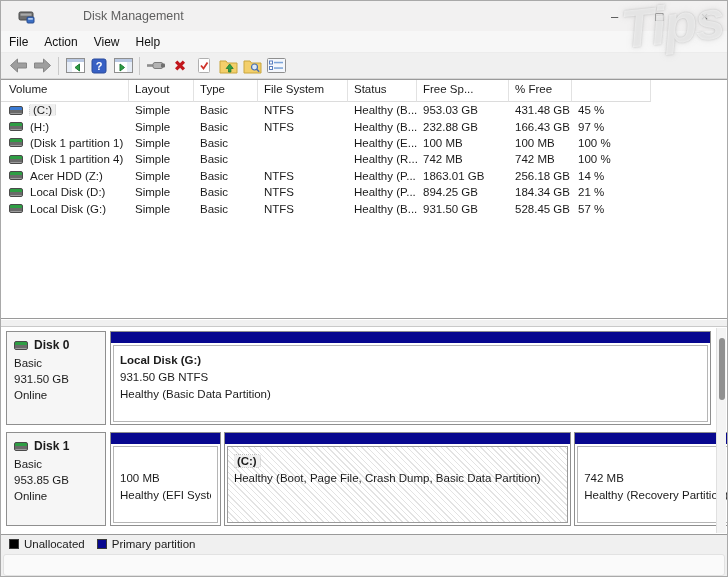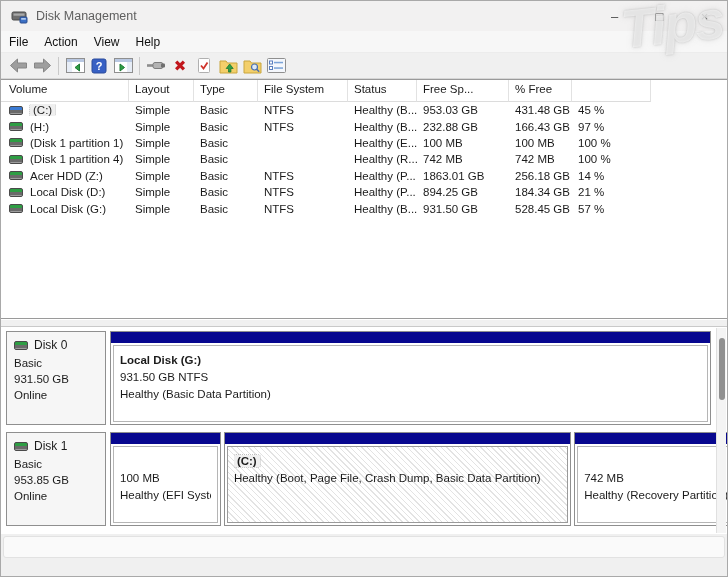--- a/index.html
+++ b/index.html
@@ -1,21 +1,21 @@
 <!DOCTYPE html>
 <html><head>
 <meta charset="utf-8">
 <style>
   * { margin:0; padding:0; box-sizing:border-box; }
   html,body { width:728px; height:577px; background:#e8e8e8; }
   body { font-family:"Liberation Sans","DejaVu Sans",sans-serif; font-size:11.5px; color:#1b1b1b; }
   .window { position:relative; width:728px; height:577px; background:#f0f0f0; border:1px solid #a9a9a9; overflow:hidden; }
 
   
-  .titlebar { height:30px; display:flex; align-items:center; background:#f2f1f1; padding-left:10px; position:relative; }
+  .titlebar { height:30px; display:flex; align-items:center; background:#f2f1f1; padding-left:17px; position:relative;gap:40px; }
   .titlebar .app-icon { width:17px; height:15px; margin-right:8px; }
   .title-text { color:#5f5f5f; font-size:12.5px; }
   .win-controls { margin-left:auto; display:flex; height:100%; }
   .win-btn { width:45px; height:100%; display:flex; align-items:center; justify-content:center; color:#4a4a4a; font-size:13px; cursor:default; }
   .watermark { position:absolute; top:-8px; right:4px; font-size:54px; font-style:italic; font-weight:bold; color:rgba(255,255,255,0.62); text-shadow:0 0 2px rgba(150,150,150,0.55), 0 0 6px rgba(180,180,180,0.35); transform:rotate(-6deg); pointer-events:none; z-index:50; letter-spacing:-2px; }
 
   
   .menubar { height:22px; background:#f7f7f7; display:flex; align-items:center; border-bottom:1px solid #ececec; }
   .menu-item { padding:2px 8px; font-size:12px; color:#111; }
 
@@ -40,21 +40,21 @@
 
   
   .splitter { height:8px; background:#f0f0f0; border-top:1px solid #ffffff; border-bottom:1px solid #c9c9c9; }
 
   
   .diskpane { position:relative; height:207px; background:#ffffff; padding:4px 16px 0 5px; }
   .vscroll { position:absolute; top:1px; right:1px; bottom:1px; width:10px; background:#f4f4f4; border-left:1px solid #e0e0e0; }
   .vscroll .thumb { position:absolute; top:10px; left:2px; width:6px; height:62px; background:#909090; border-radius:3px; }
   .diskrow { display:flex; height:94px; margin-bottom:7px; }
   .diskinfo { width:100px; flex:0 0 100px; border:1px solid #8f8f8f; background:#f6f6f6; padding:6px 7px; }
-  .diskinfo .dname { display:flex; align-items:center; font-weight:normal; font-size:12px; margin-bottom:3px; }
+  .diskinfo .dname { display:flex; align-items:center; font-weight:bold; font-size:12px; margin-bottom:3px; }
   .dicon { width:14px; height:9px; border-radius:2px; border:1px solid #4a4a4a; margin-right:6px;
            background:linear-gradient(#2e9e44 0 42%, #6a6a6a 42% 82%, #9d9d9d 82% 100%); }
   .diskinfo .dline { font-size:11.5px; line-height:16px; color:#1b1b1b; }
   .partarea { flex:1; display:flex; gap:3px; margin-left:4px; }
   .part { border:1px solid #8f8f8f; background:#fff; display:flex; flex-direction:column; overflow:hidden; }
   .part .bar { height:11px; background:#07078f; flex:0 0 11px; }
   .part .pbody { flex:1; margin:2px; border:1px solid #b5b5b5; padding:6px 6px 0 6px; overflow:hidden; }
   .part .pline { white-space:nowrap; overflow:hidden; min-height:17px; line-height:17px; font-size:11.5px; }
   .part .ptitle { font-weight:bold; }
   .part.selected .pbody { background:repeating-linear-gradient(45deg,#ffffff 0px,#ffffff 3px,#e3e3e3 3px,#e3e3e3 4px); border-color:#9a9a9a; }
@@ -354,18 +354,28 @@
           </div>
         </div>
       </div>
     </div>
 
     <div class="vscroll">
       <div class="thumb"></div>
     </div>
   </div>
 
+  <div class="legendbar">
+    <span class="lg-item">
+      <span class="lg-swatch lg-black"></span>
+      <span>Unallocated</span>
+    </span>
+    <span class="lg-item">
+      <span class="lg-swatch lg-navy"></span>
+      <span>Primary partition</span>
+    </span>
+  </div>
 
   <div class="statusbar">
     <div class="inner"></div>
   </div>
 
 </div>
 
 </body></html>

